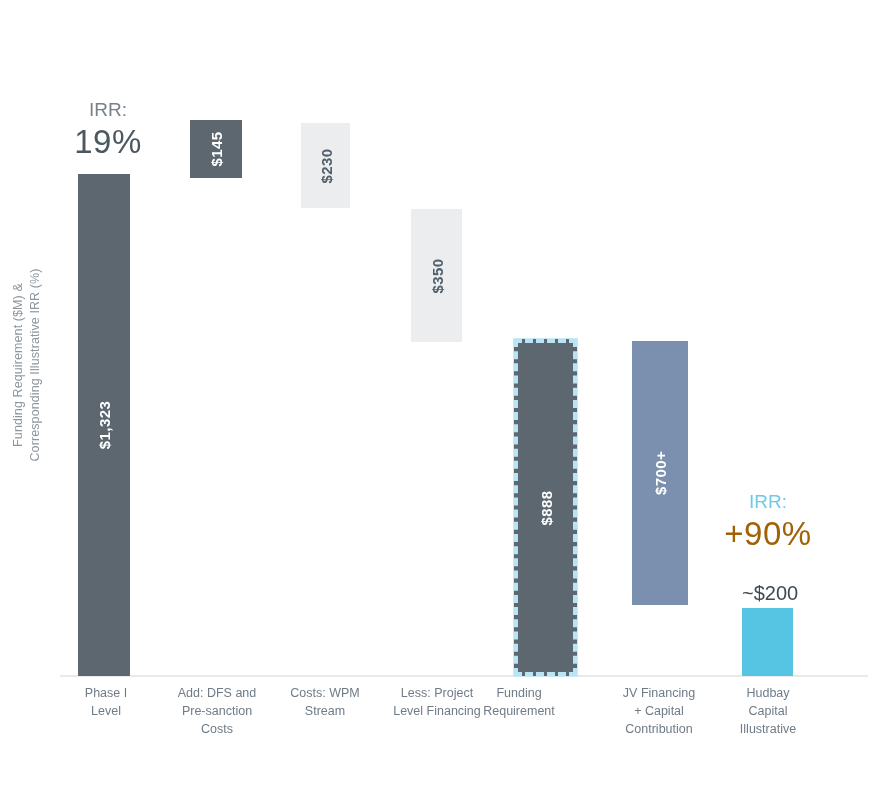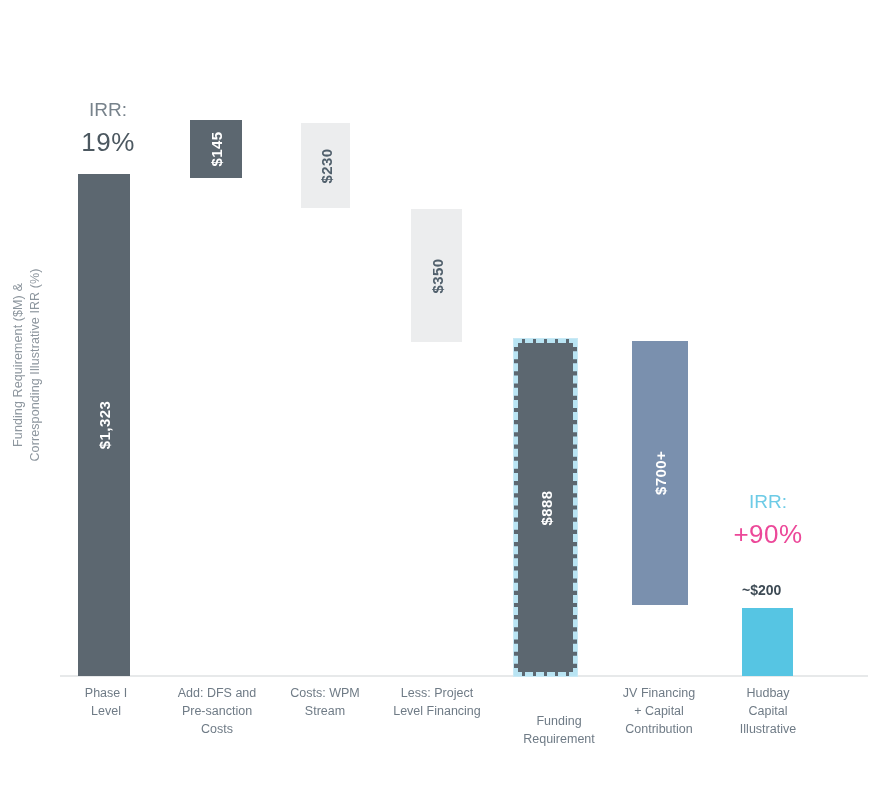--- a/index.html
+++ b/index.html
@@ -87,45 +87,46 @@
   .bar.dashed {
     background: #5c6770;
     border: 4px dashed #b9e4f3;
     outline: 1px solid #c9e9f5;
   }
   .bar.dashed .bar-label { color: #ffffff; }
 
   
   .top-value-label {
     position: absolute;
-    font-size: 14px;
-    font-weight: bold;
+    text-align: center;
+    font-size: 20px;
+    font-weight: normal;
     color: #3e4b55;
     white-space: nowrap;
   }
 
   
   .irr-annotation {
     position: absolute;
     text-align: center;
     white-space: nowrap;
   }
   .irr-caption {
     font-size: 19px;
     color: #77828b;
     line-height: 24px;
   }
   .irr-value {
-    font-size: 26px;
+    font-size: 33px;
     color: #4c5860;
     line-height: 40px;
     letter-spacing: 0.5px;
   }
   .irr-annotation.accent .irr-caption { color: #6dcbe6; }
-  .irr-annotation.accent .irr-value   { color: #ec4899; }
+  .irr-annotation.accent .irr-value   { color: #a16207; }
 
   
   .cat-label {
     position: absolute;
     top: 684px;
     text-align: center;
     font-size: 12.5px;
     line-height: 18px;
     color: #6f7b86;
     white-space: pre-line;
@@ -178,21 +179,21 @@
   <div id="categories-layer">
       <div class="cat-label" style="left: 56px; width: 100px;">Phase I
 Level</div>
       <div class="cat-label" style="left: 161px; width: 112px;">Add: DFS and
 Pre-sanction
 Costs</div>
       <div class="cat-label" style="left: 275px; width: 100px;">Costs: WPM
 Stream</div>
       <div class="cat-label" style="left: 379px; width: 116px;">Less: Project
 Level Financing</div>
-      <div class="cat-label" style="left: 504px; width: 110px; margin-top: 28px;">Funding
+      <div class="cat-label" style="left: 464px; width: 110px;">Funding
 Requirement</div>
       <div class="cat-label" style="left: 602px; width: 114px;">JV Financing
 + Capital
 Contribution</div>
       <div class="cat-label" style="left: 712px; width: 112px;">Hudbay
 Capital
 Illustrative</div>
     </div>
 
 </div>

